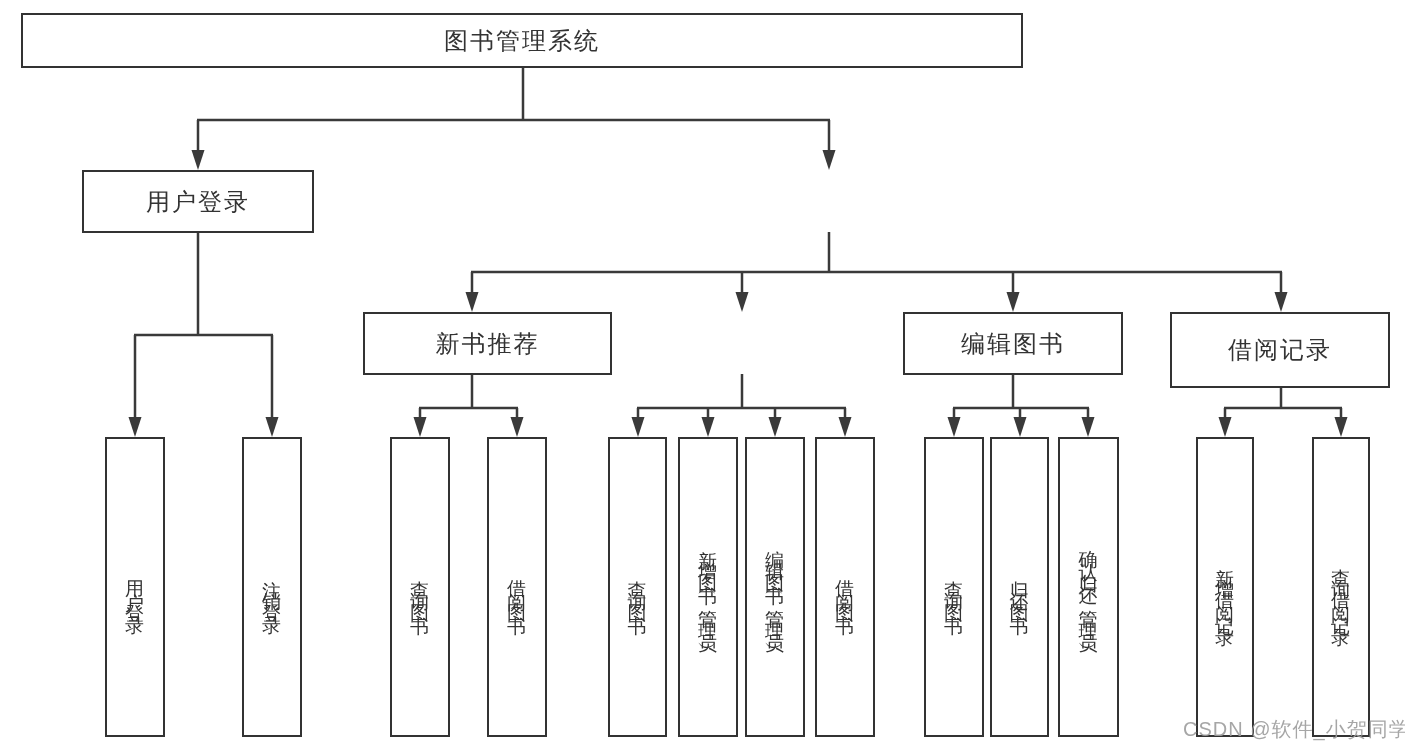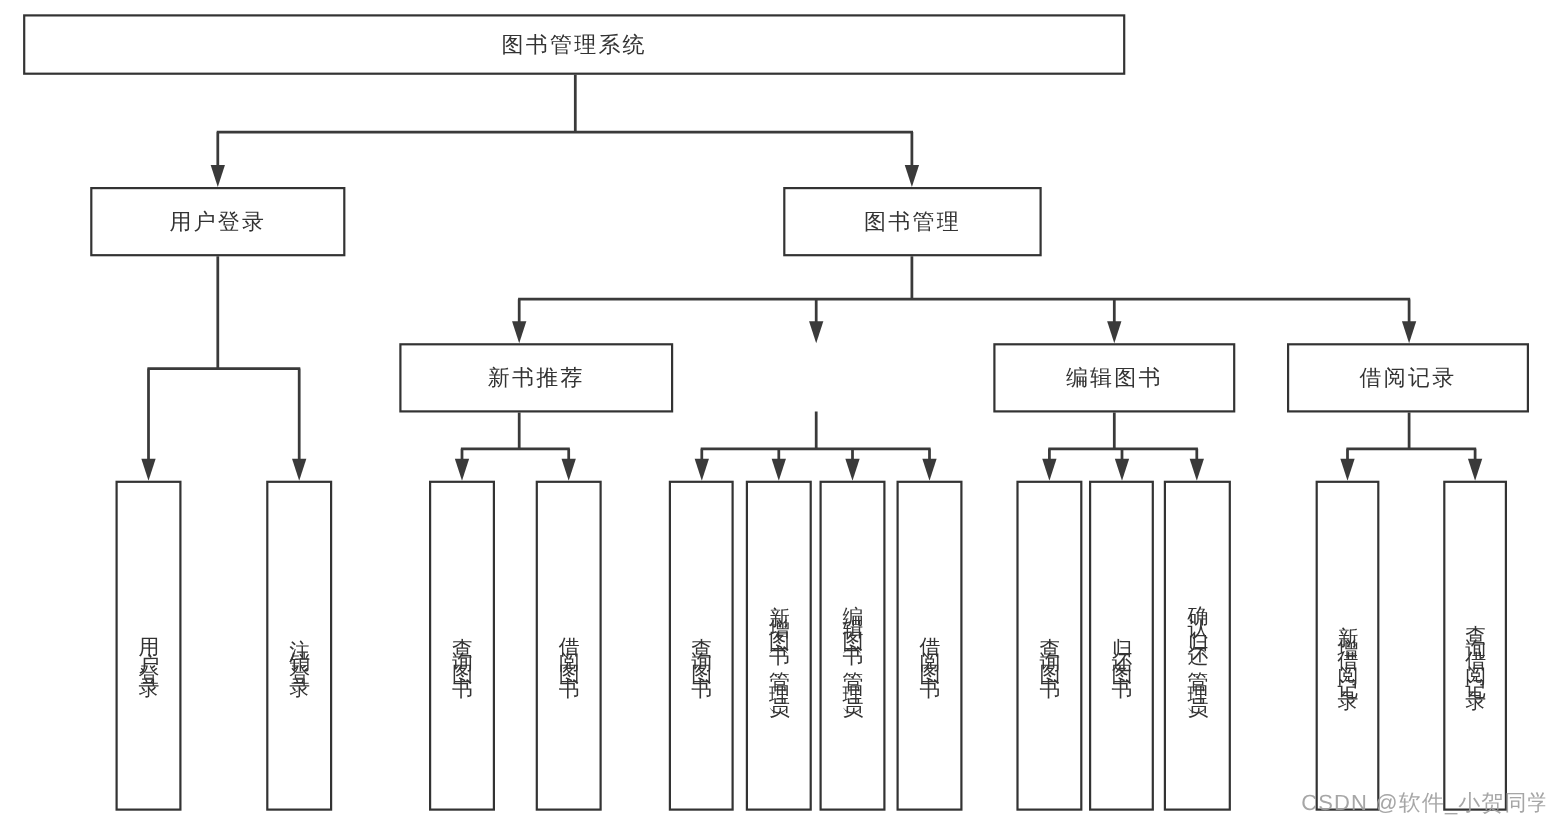--- a/index.html
+++ b/index.html
@@ -8,21 +8,21 @@
     background:#ffffff; overflow:hidden;
     font-family:"Liberation Sans", sans-serif;
   }
   .connectors { position:absolute; left:0; top:0; width:1405px; height:747px; z-index:0; }
   .node {
     position:absolute; box-sizing:border-box;
     background:#ffffff; border:2.5px solid #333333;
     display:flex; align-items:center; justify-content:center;
     color:#333333; z-index:1;
   }
-  .h-node { font-size:20px; letter-spacing:2px;font-family:Liberation Serif, serif; }
+  .h-node { font-size:24px; letter-spacing:2px;font-family:Liberation Serif, serif; }
   .v-node {
     writing-mode:vertical-rl; text-orientation:mixed;
     font-size:19px; letter-spacing:12px; line-height:1;
     padding-top:4px;
   }
   .watermark {
     position:absolute; left:1183px; top:716px; z-index:10;
     font-size:20px; color:rgba(158,158,158,0.92);
     white-space:nowrap; letter-spacing:1px;
   }
@@ -68,25 +68,24 @@
       <polygon points="1013.5,417 1026.5,417 1020,437"></polygon>
       <polygon points="1081.5,417 1094.5,417 1088,437"></polygon>
       <polygon points="1218.5,417 1231.5,417 1225,437"></polygon>
       <polygon points="1334.5,417 1347.5,417 1341,437"></polygon>
     </g>
   </svg>
 
   <div class="node h-node" style="left:21px; top:13px; width:1002px; height:55px;">图书管理系统</div>
 
   <div class="node h-node" style="left:82px; top:170px; width:232px; height:63px;">用户登录</div>
-  <div class="node h-node" style="left:712px; top:170px; width:235px; height:63px;">图书管理</div>
 
   <div class="node h-node" style="left:363px; top:312px; width:249px; height:63px;">新书推荐</div>
   <div class="node h-node" style="left:903px; top:312px; width:220px; height:63px;">编辑图书</div>
-  <div class="node h-node" style="left:1170px; top:312px; width:220px; height:63px;">借阅记录</div>
+  <div class="node h-node" style="left:1170px; top:312px; width:220px; height:76px;">借阅记录</div>
 
   <div class="node v-node" style="left:105px; top:437px; width:60px; height:300px;">用户登录</div>
   <div class="node v-node" style="left:242px; top:437px; width:60px; height:300px;">注销登录</div>
 
   <div class="node v-node" style="left:390px; top:437px; width:60px; height:300px;">查询图书</div>
   <div class="node v-node" style="left:487px; top:437px; width:60px; height:300px;">借阅图书</div>
 
   <div class="node v-node" style="left:608px; top:437px; width:59px; height:300px;">查询图书</div>
   <div class="node v-node" style="left:678px; top:437px; width:60px; height:300px;">新增图书（管理员）</div>
   <div class="node v-node" style="left:745px; top:437px; width:60px; height:300px;">编辑图书（管理员）</div>

